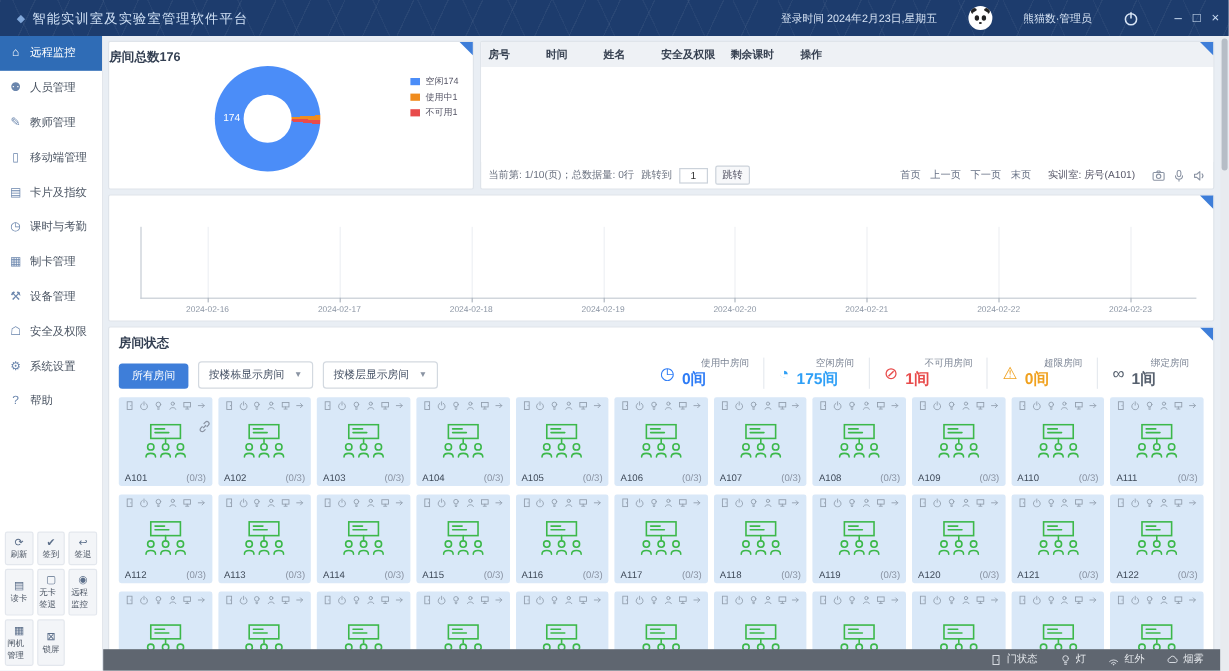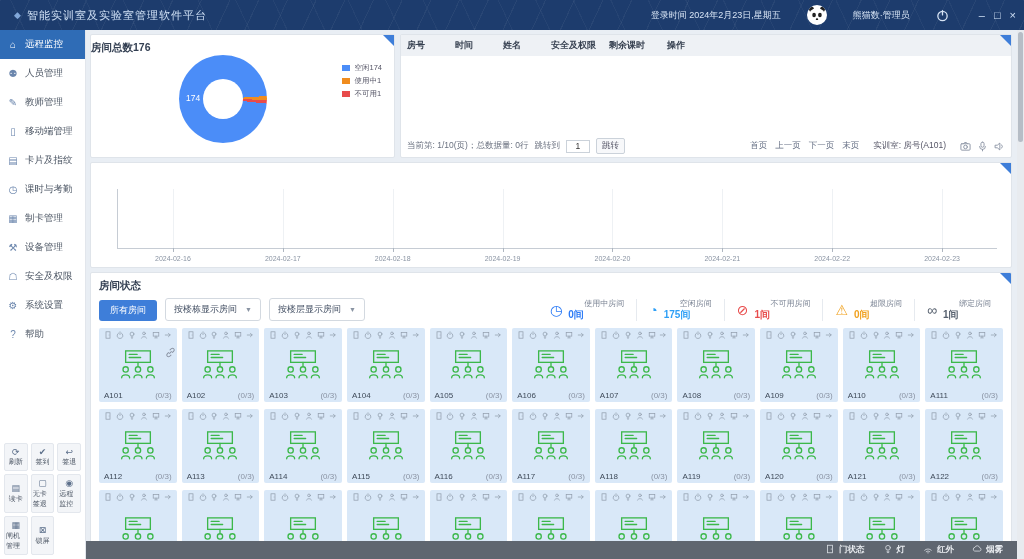--- a/index.html
+++ b/index.html
@@ -86,37 +86,37 @@
   .rooms-controls{display:flex;align-items:flex-end;gap:8px;margin-top:5px;}
   .all-rooms-btn{background:#3e7ed9;color:#fff;font-size:9px;padding:4px 11px;border-radius:3px;border:none;cursor:pointer;}
   .dropdown{display:flex;align-items:center;gap:8px;border:1px solid #d3d9e0;background:#fff;font-size:9px;color:#445064;padding:4px 8px;border-radius:3px;cursor:pointer;}
   .dropdown .caret{font-size:7px;color:#8a94a3;}
   .stats{margin-left:auto;display:flex;align-items:center;}
   .stat{display:flex;align-items:center;gap:6px;padding:0 12px;}
   .stat + .stat{border-left:1px solid #e6eaef;}
   .stat .sicon{font-size:14px;line-height:1;}
   .stat .scol{display:flex;flex-direction:column;line-height:1.25;}
   .stat .slabel{font-size:8px;color:#7b8494;margin-left:16px;}
-  .stat .svalue{font-size:10px;font-weight:bold;}
+  .stat .svalue{font-size:13px;font-weight:bold;}
 
   .rooms-grid{flex:1;display:grid;grid-template-columns:repeat(11,1fr);grid-auto-rows:74px;gap:7px 5px;padding:5px 8px 0;overflow:hidden;}
   .room-card{background:#d9e8f8;border-radius:2px;display:flex;flex-direction:column;padding:3px 3px 2px;cursor:pointer;}
   .room-icons{display:flex;justify-content:space-between;padding:0 2px;color:#909cab;}
   .room-icons svg{width:8px;height:8px;}
   .room-visual{flex:1;display:flex;align-items:center;justify-content:center;position:relative;color:#3cb84a;}
   .classroom{width:46px;height:30px;}
   .link-badge{display:none;position:absolute;right:-2px;top:8px;width:11px;height:11px;color:#8a93a3;}
   .link-badge.show{display:block;}
   .room-label-row{display:flex;justify-content:space-between;font-size:8px;padding:0 2px;}
   .rname{color:#3f4a59;}
   .rocc{color:#8a93a3;}
 
   
   .bottom-bar{position:absolute;left:0;right:7px;bottom:0;height:18px;background:#5f6670;display:flex;align-items:center;justify-content:flex-end;gap:18px;padding:0 14px;z-index:5;}
-  .legend-item{display:flex;gap:4px;font-size:8.5px;color:#e8ebef;font-weight:bold;}
+  .legend-item{display:flex;align-items:center;gap:4px;font-size:8.5px;color:#e8ebef;}
   .legend-item svg{width:10px;height:10px;color:#d6dae0;}
   .vscroll{position:absolute;right:0;top:0;bottom:0;width:7px;background:#e8ebef;z-index:6;}
   .vscroll .vthumb{position:absolute;top:2px;left:1px;width:5px;height:110px;background:#b6bdc6;border-radius:3px;}
 </style>
 </head>
 <body>
 
 <header class="topbar">
   <span class="app-icon">◆</span>
   <span class="app-title">智能实训室及实验室管理软件平台</span>

